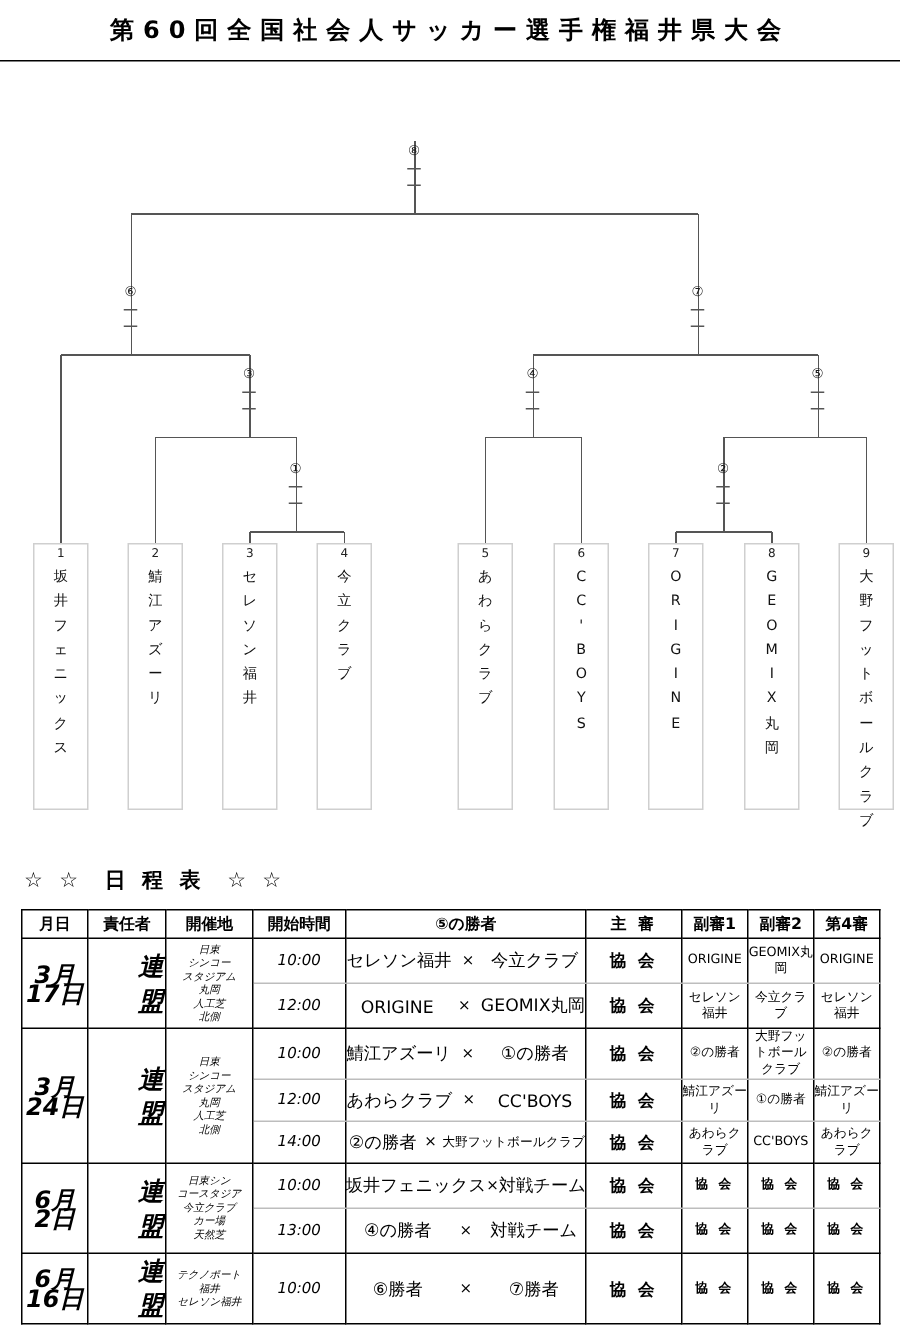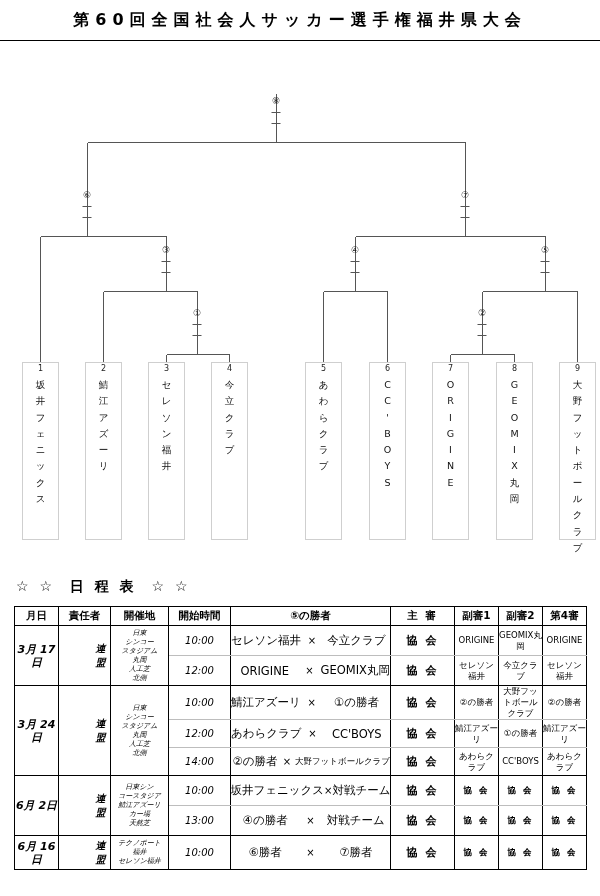--- a/index.html
+++ b/index.html
@@ -128,22 +128,22 @@
     height: 18px;
     font-size: 10.5px;
     font-weight: bold;
   }
   th.sp-sub { letter-spacing: 2px; }
 
   td.daycell, td.mgrcell, td.venuecell {
     font-weight: bold;
     font-style: italic;
   }
-  td.daycell { font-size: 11px; line-height: 13px; }
-  td.mgrcell { font-size: 10px; padding-left: 32px; }
+  td.daycell { font-size: 16px; line-height: 13px; }
+  td.mgrcell { font-size: 17px; padding-left: 32px; }
   td.venuecell {
     font-size: 7px;
     line-height: 9px;
     font-weight: normal;
     white-space: pre-line;
   }
   td.timecell {
     font-size: 10px;
     border-top-color: #bdbdbd;
     border-bottom-color: #bdbdbd;
@@ -490,21 +490,21 @@
           <td class="arcell ar-small">あわらクラブ</td>
           <td class="arcell ar-mid">CC'BOYS</td>
           <td class="arcell ar-small">あわらクラブ</td>
         </tr>
         <tr class="rowfirst" style="height: 30px;">
           <td class="daycell" rowspan="2">6月
 2日</td>
           <td class="mgrcell" rowspan="2">連盟</td>
           <td class="venuecell" rowspan="2">日東シン
 コースタジア
-鯖江アズーリ
+今立クラブ
 カー場
 天然芝</td>
           <td class="timecell">10:00</td>
           <td class="matchcell">
             <div class="match-inner">
               <span class="m-team">坂井フェニックス</span>
               <span class="m-x">×</span>
               <span class="m-team">対戦チーム</span>
             </div>
           </td>

